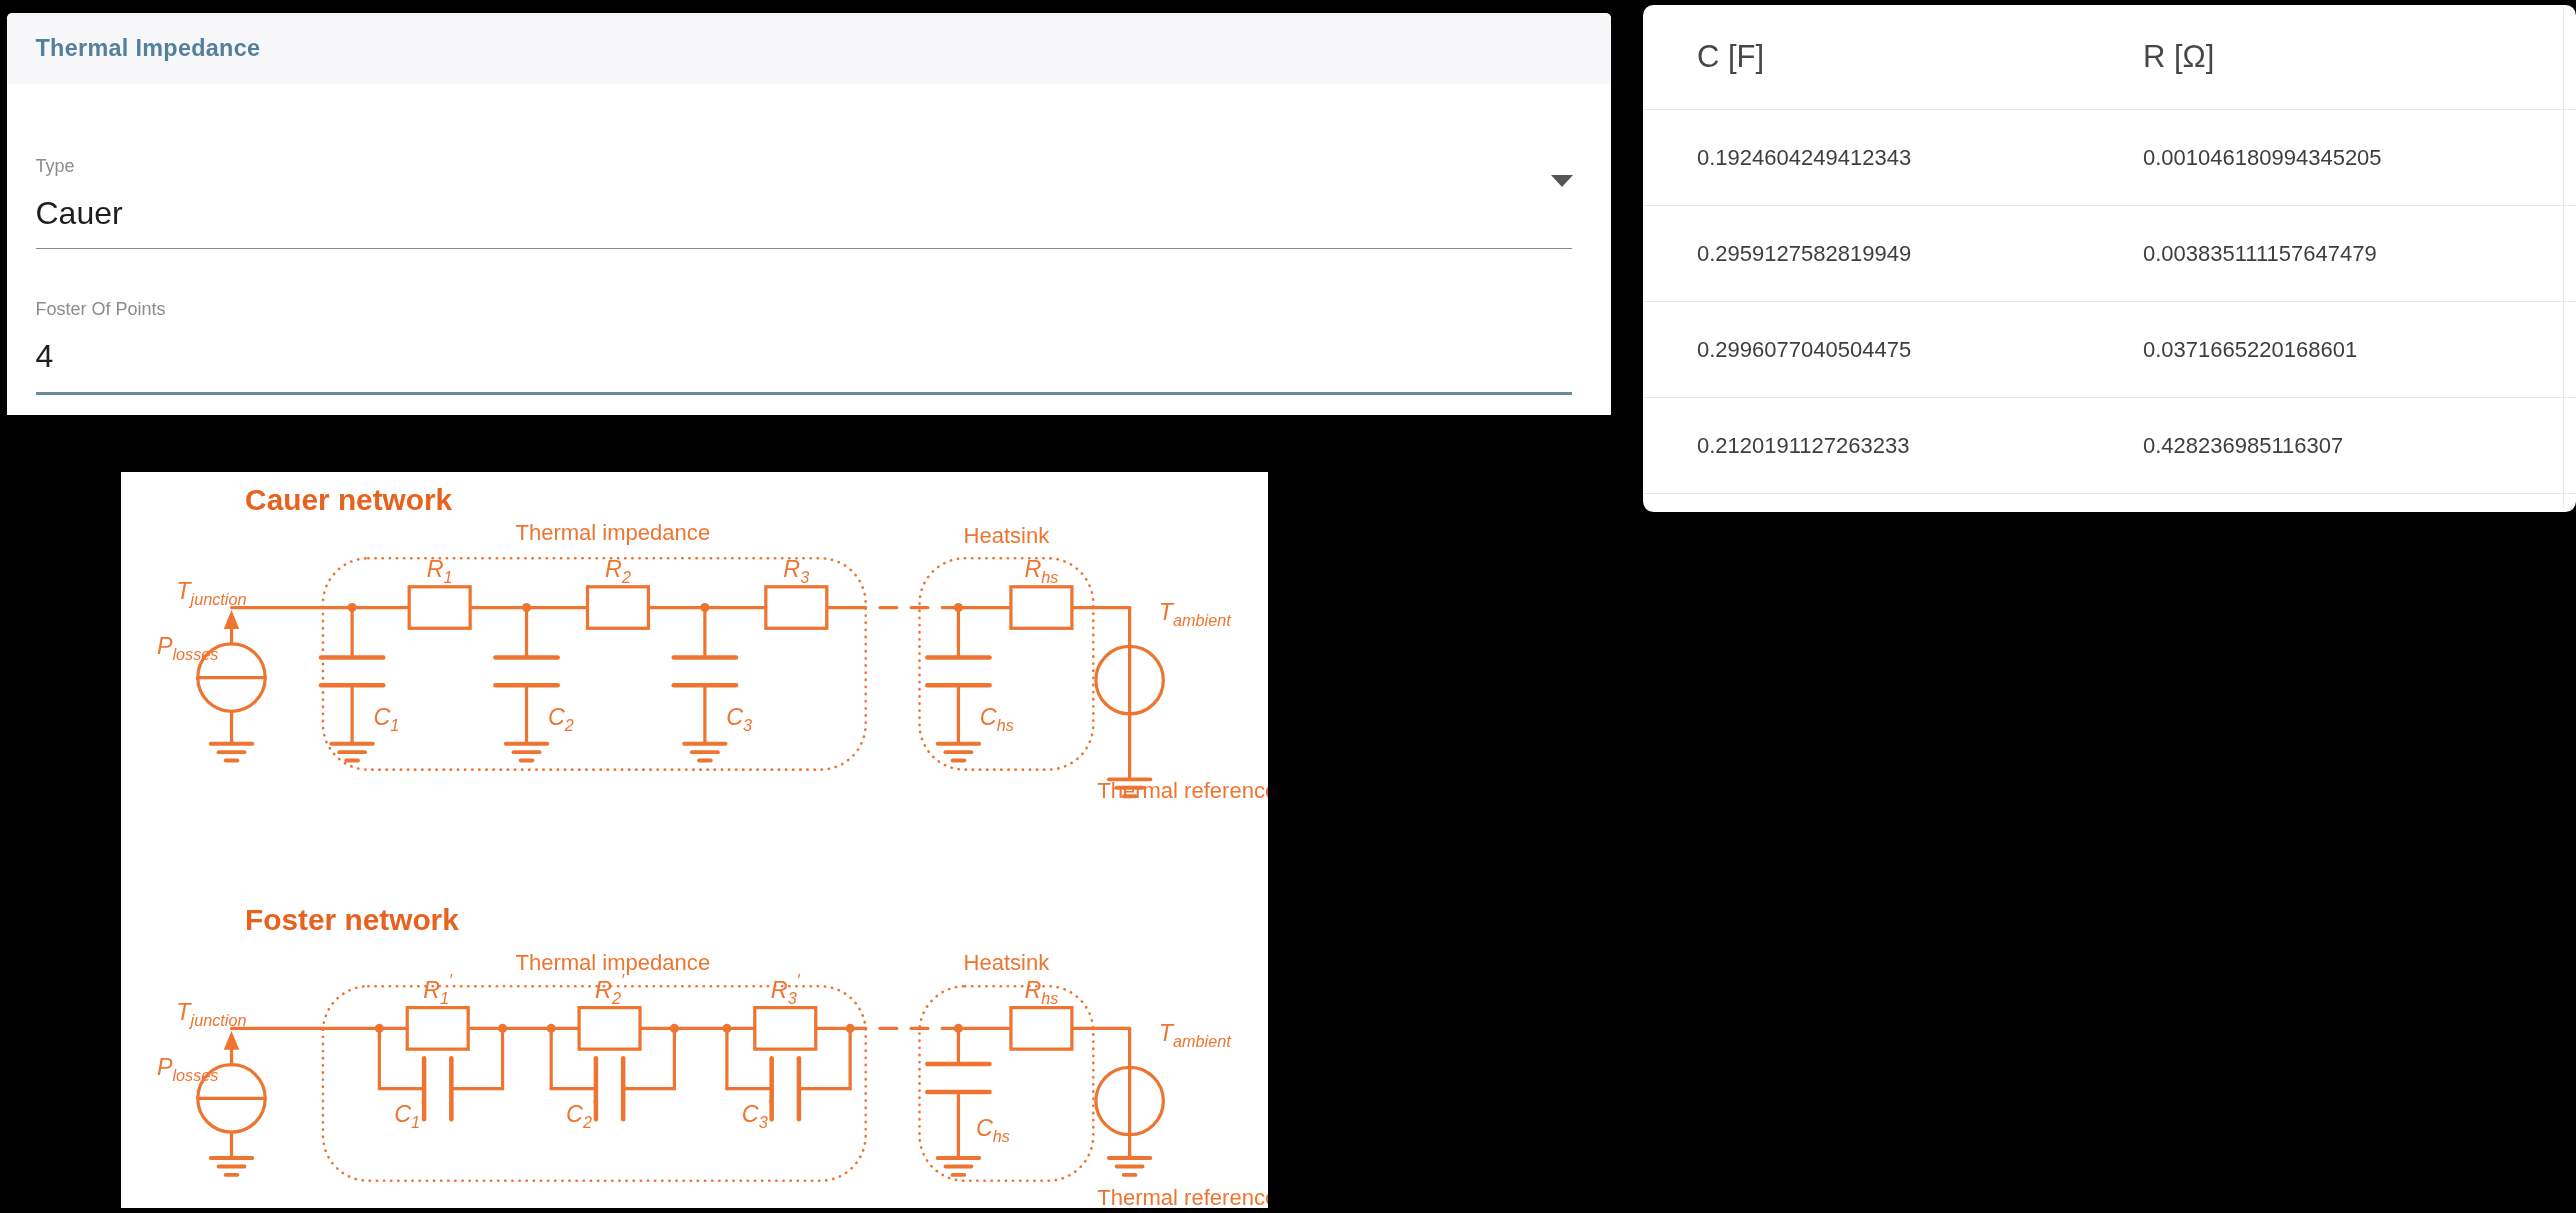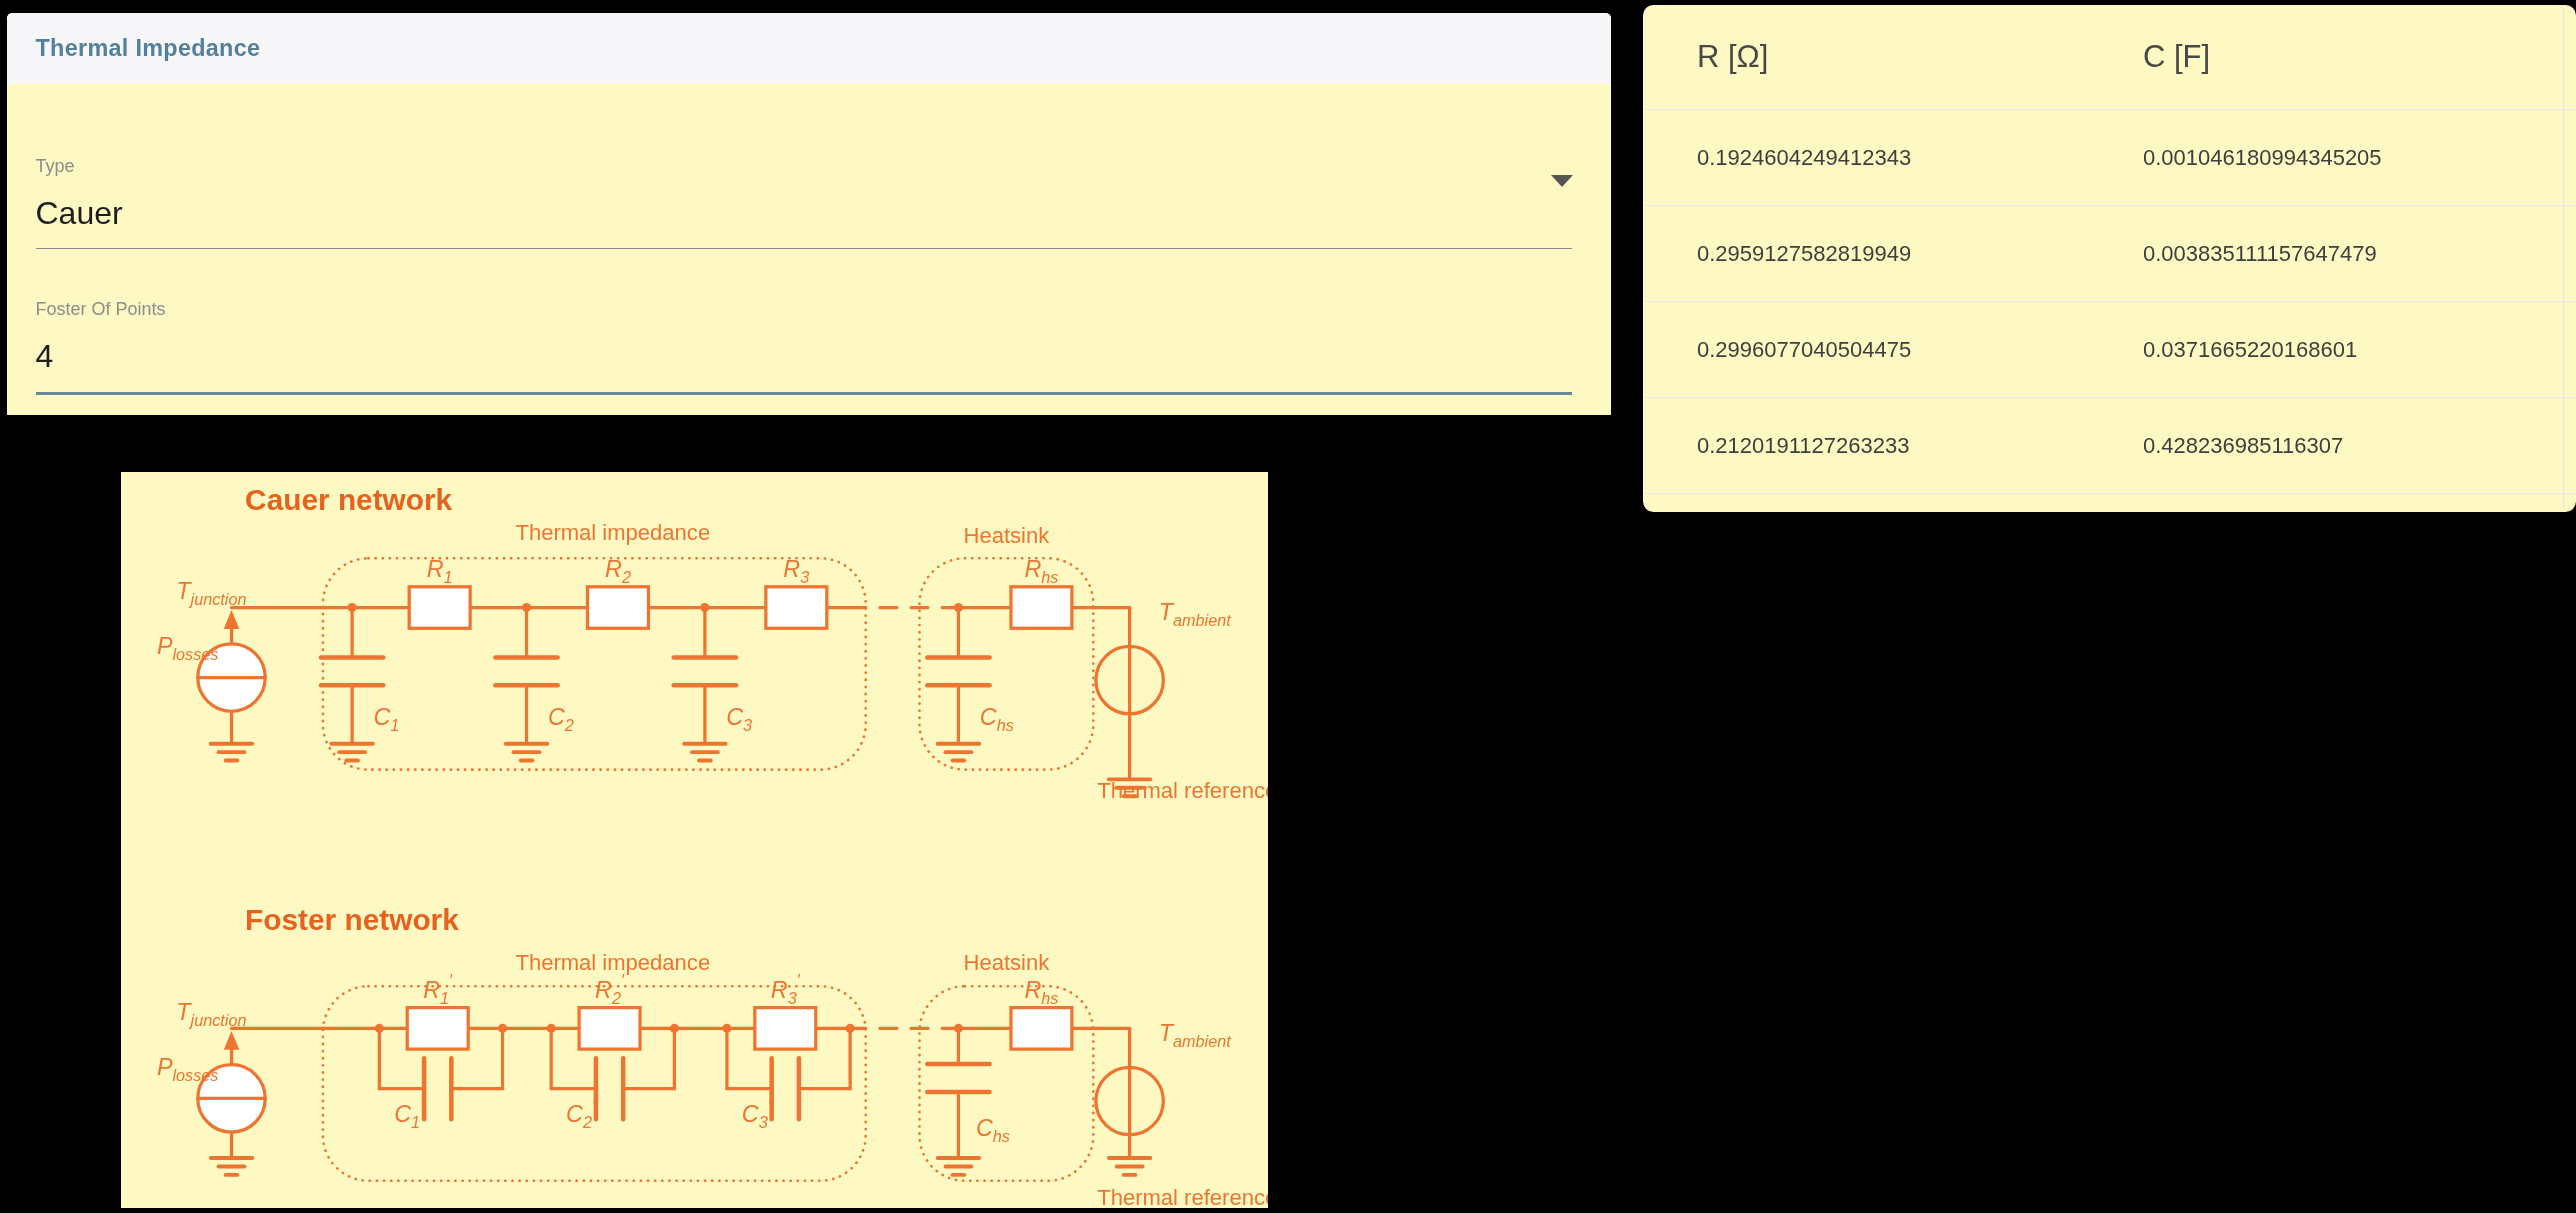--- a/index.html
+++ b/index.html
@@ -1,20 +1,20 @@
 <!DOCTYPE html>
 <html style="font-size:10.4px"><head>
 <meta charset="utf-8">
 <style>
   html,body{margin:0;padding:0;}
   body{
     width:2576px;height:1214px;position:relative;background:#000;
     font-family:"Liberation Sans","DejaVu Sans",sans-serif;overflow:hidden;
   }
-  .panel{position:absolute;background:#fef9c3;}
+  .panel{position:absolute;background:#ffffff;}
 
   
   #settings-panel{left:6.5px;top:13px;width:1604px;height:402px;border-radius:5.2px 5.2px 0 0;}
   .panel-header{height:71px;background:#f7f7f9;display:flex;align-items:center;
     padding-left:29px;border-radius:5.2px 5.2px 0 0;}
   .panel-title{font-size:23.4px;font-weight:bold;color:#54809c;letter-spacing:0.3px;}
   .field{position:absolute;left:29px;width:1536px;}
   .field-label{font-size:18px;color:#8c8c8c;margin-top:28px;}
   .field-value{font-size:32px;color:#1e1e1e;margin-top:18px;white-space:nowrap;}
   .underline{height:1.9px;background:#8a8a8a;margin-top:15.6px;}
@@ -57,22 +57,22 @@
 
   <div class="field" id="points-field">
     <div class="field-label">Foster Of Points</div>
     <div class="field-value">4</div>
     <div class="underline"></div>
   </div>
 </div>
 
 <div class="panel" id="table-panel">
   <div class="thead">
+    <div class="tcell">C [F]</div>
     <div class="tcell">R [Ω]</div>
-    <div class="tcell">C [F]</div>
   </div>
   <div id="table-body">
       <div class="trow">
         <div class="tcell">0.1924604249412343</div>
         <div class="tcell">0.001046180994345205</div>
       </div>
       <div class="trow">
         <div class="tcell">0.2959127582819949</div>
         <div class="tcell">0.003835111157647479</div>
       </div>

